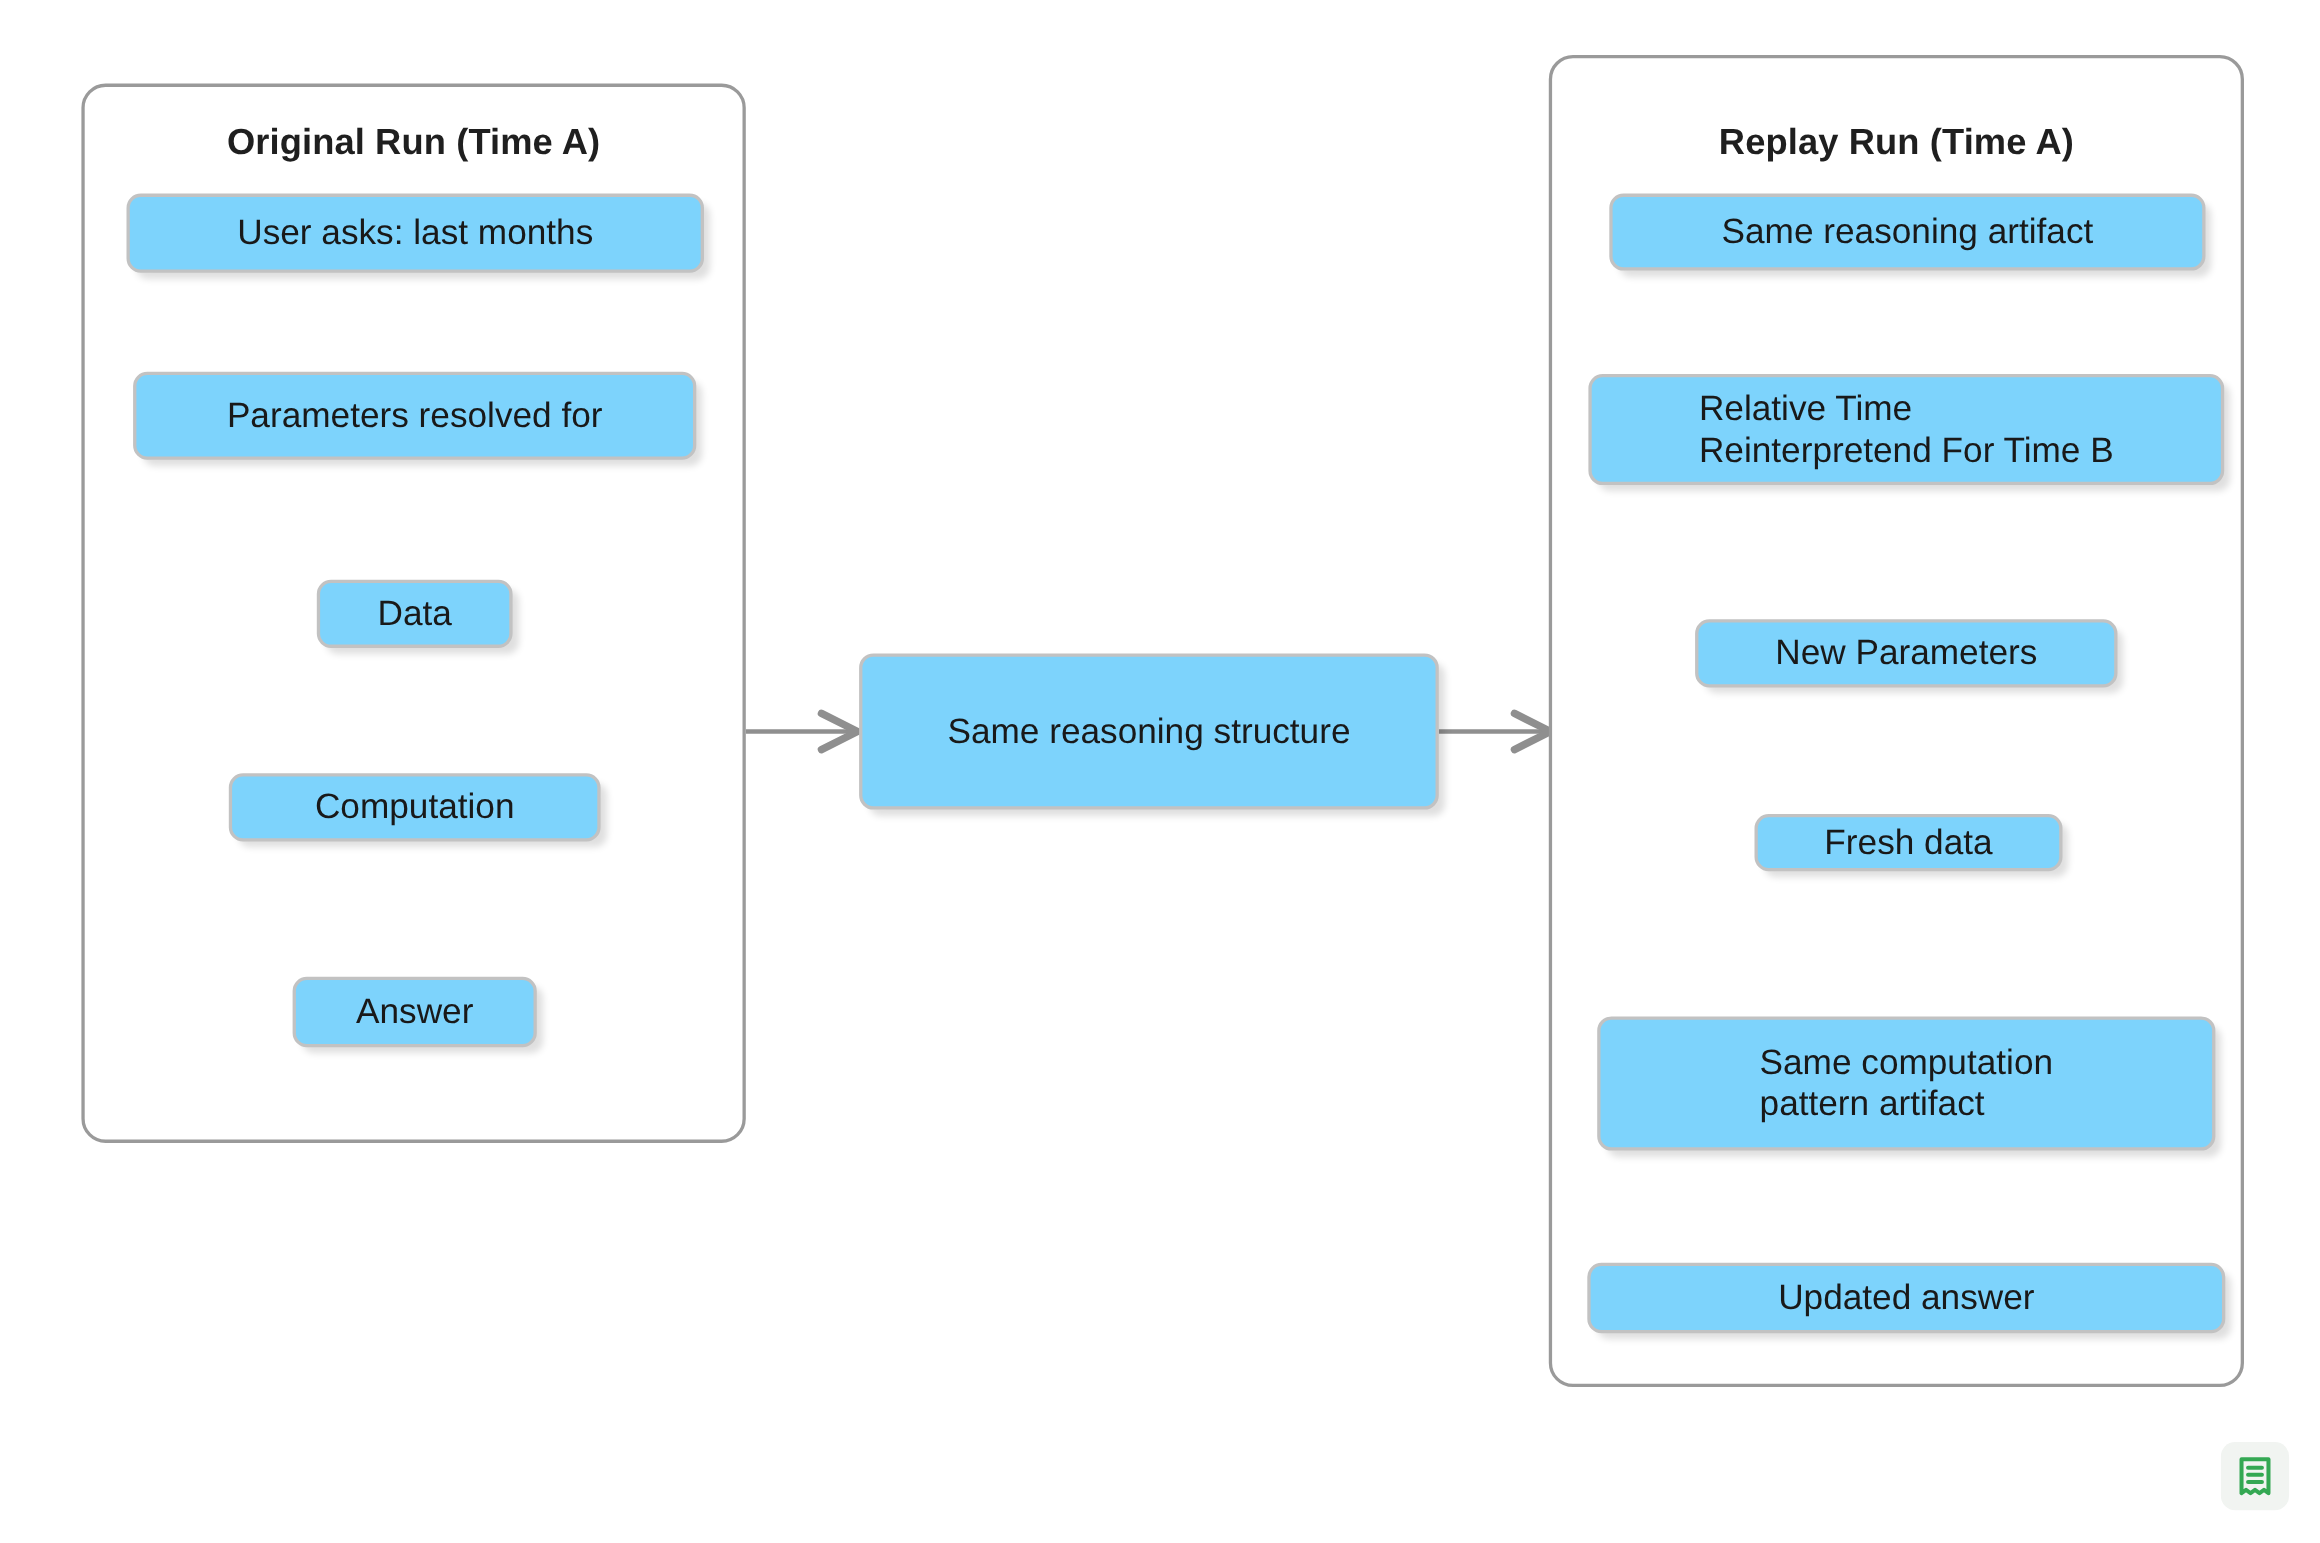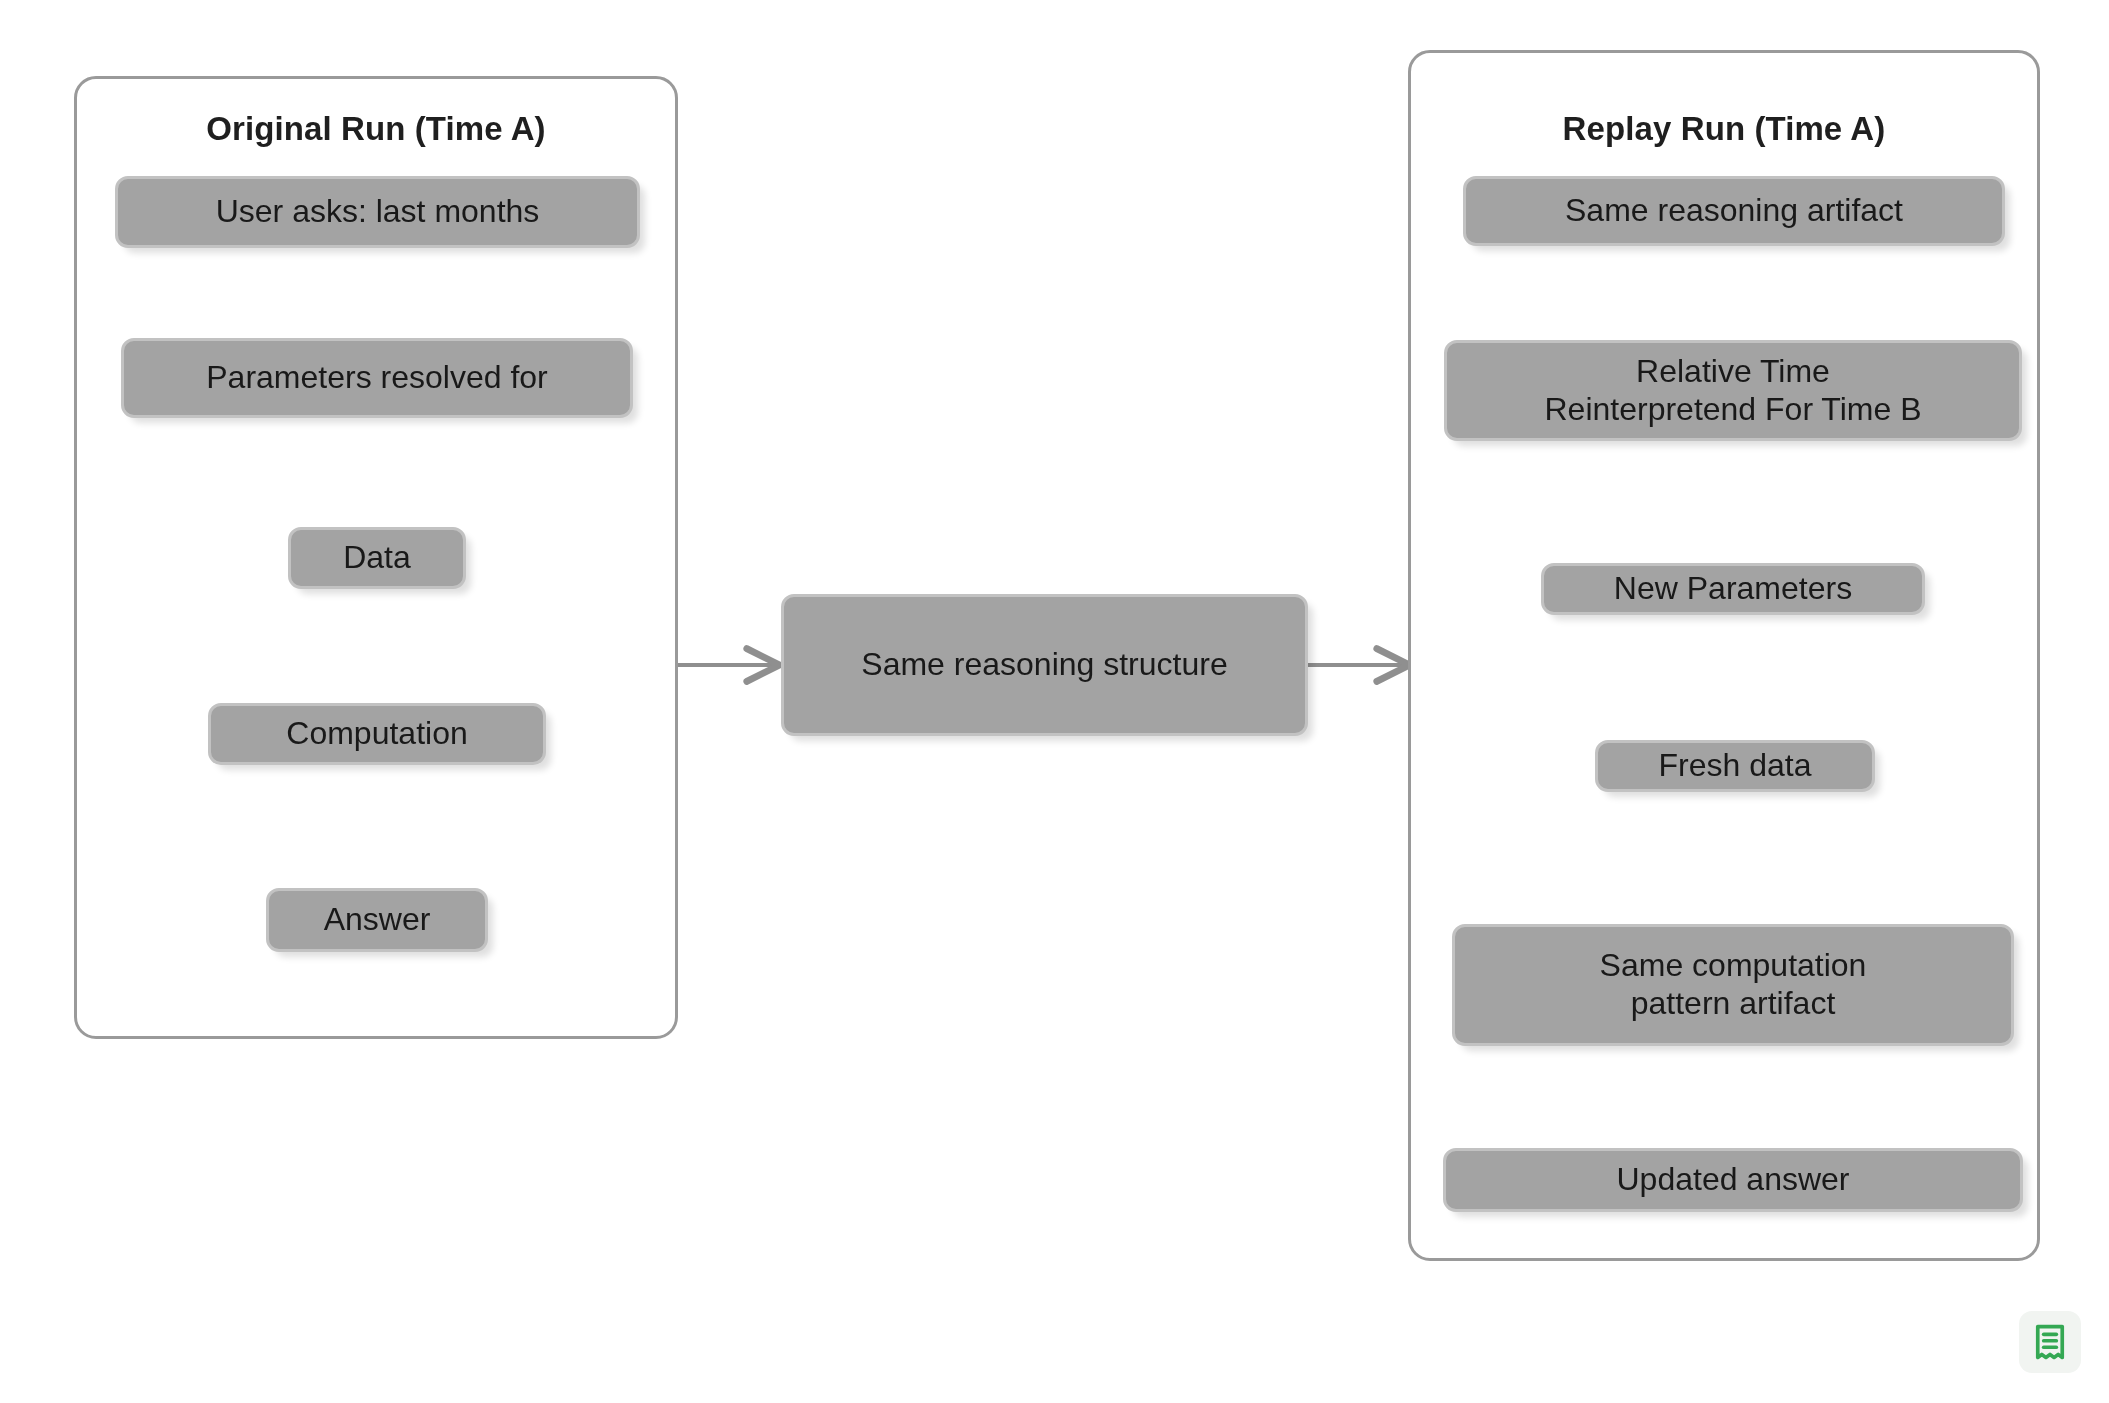--- a/index.html
+++ b/index.html
@@ -39,28 +39,28 @@
     font-weight: 700;
     color: #1f1f1f;
     letter-spacing: 0.1px;
     white-space: nowrap;
   }
 
   
   .node {
     position: absolute;
     box-sizing: border-box;
-    background: #a3a3a3;
+    background: #7dd3fc;
     border: 3px solid #c2c2c2;
     border-radius: 13px;
     box-shadow: 7px 7px 7px -2px rgba(0,0,0,0.13);
     display: flex;
     align-items: center;
     justify-content: center;
-    text-align: center;
+    text-align: left;
     color: #191919;
     font-size: 32px;
     line-height: 1.18;
     padding: 0 14px;
   }
   .node .node-label {
     display: block;
     white-space: pre-line;
   }
 
@@ -147,21 +147,21 @@
 
   <div class="node" style="left:1463px; top:176px; width:542px; height:70px;">
     <span class="node-label">Same reasoning artifact</span>
   </div>
 
   <div class="node" style="left:1444px; top:340px; width:578px; height:101px;">
     <span class="node-label">Relative Time
 Reinterpretend For Time B</span>
   </div>
 
-  <div class="node" style="left:1541px; top:563px; width:384px; height:52px;">
+  <div class="node" style="left:1541px; top:563px; width:384px; height:62px;">
     <span class="node-label">New Parameters</span>
   </div>
 
   <div class="node" style="left:1595px; top:740px; width:280px; height:52px;">
     <span class="node-label">Fresh data</span>
   </div>
 
   <div class="node" style="left:1452px; top:924px; width:562px; height:122px;">
     <span class="node-label">Same computation
 pattern artifact</span>

